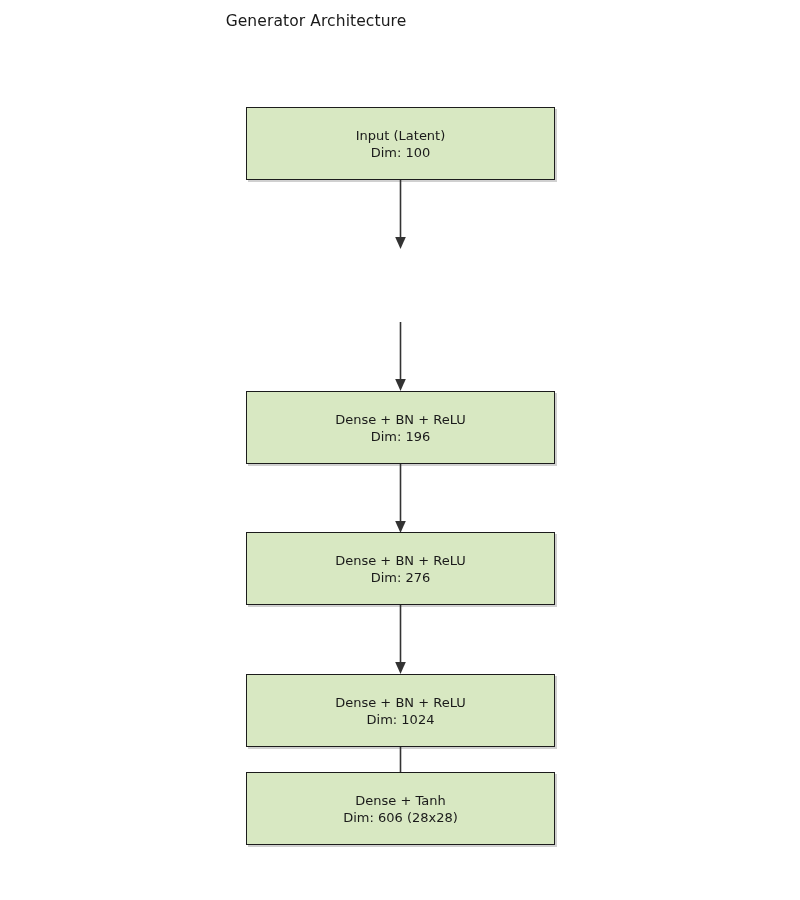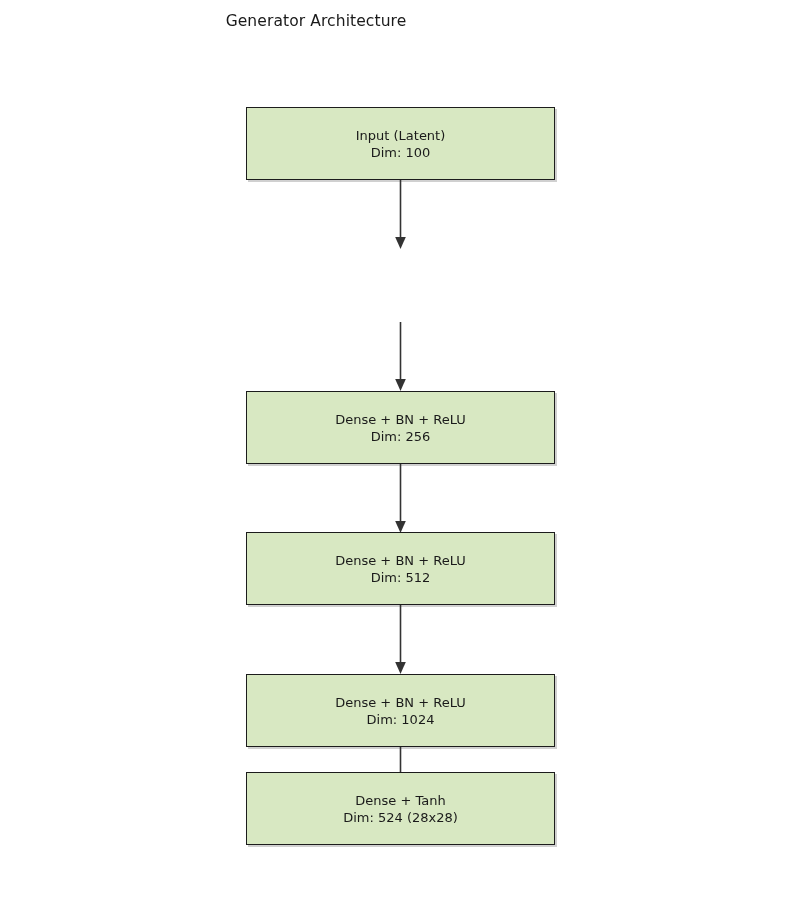--- a/index.html
+++ b/index.html
@@ -108,33 +108,33 @@
 
     <div class="edge-arrow" style="top:286px;">
       <svg viewBox="0 0 309 70" xmlns="http://www.w3.org/2000/svg">
         <line x1="154.5" y1="0" x2="154.5" y2="60" stroke="#333333" stroke-width="1.6"></line>
         <polygon points="154.5,69 149.2,57 159.8,57" fill="#333333"></polygon>
       </svg>
     </div>
 
     <div class="node-box" style="top:355px;">
       <div class="node-line">Dense + BN + ReLU</div>
-      <div class="node-line">Dim: 256</div>
+      <div class="node-line">Dim: 196</div>
     </div>
 
     <div class="edge-arrow" style="top:428px;">
       <svg viewBox="0 0 309 70" xmlns="http://www.w3.org/2000/svg">
         <line x1="154.5" y1="0" x2="154.5" y2="60" stroke="#333333" stroke-width="1.6"></line>
         <polygon points="154.5,69 149.2,57 159.8,57" fill="#333333"></polygon>
       </svg>
     </div>
 
     <div class="node-box" style="top:496px;">
       <div class="node-line">Dense + BN + ReLU</div>
-      <div class="node-line">Dim: 512</div>
+      <div class="node-line">Dim: 276</div>
     </div>
 
     <div class="edge-arrow" style="top:569px;">
       <svg viewBox="0 0 309 70" xmlns="http://www.w3.org/2000/svg">
         <line x1="154.5" y1="0" x2="154.5" y2="60" stroke="#333333" stroke-width="1.6"></line>
         <polygon points="154.5,69 149.2,57 159.8,57" fill="#333333"></polygon>
       </svg>
     </div>
 
     <div class="node-box" style="top:638px;">
@@ -144,17 +144,17 @@
 
     <div class="edge-arrow" style="top:711px;">
       <svg viewBox="0 0 309 70" xmlns="http://www.w3.org/2000/svg">
         <line x1="154.5" y1="0" x2="154.5" y2="60" stroke="#333333" stroke-width="1.6"></line>
         <polygon points="154.5,69 149.2,57 159.8,57" fill="#333333"></polygon>
       </svg>
     </div>
 
     <div class="node-box" style="top:736px;">
       <div class="node-line">Dense + Tanh</div>
-      <div class="node-line">Dim: 524 (28x28)</div>
+      <div class="node-line">Dim: 606 (28x28)</div>
     </div>
 
   </div>
 </div>
 
 </body></html>

